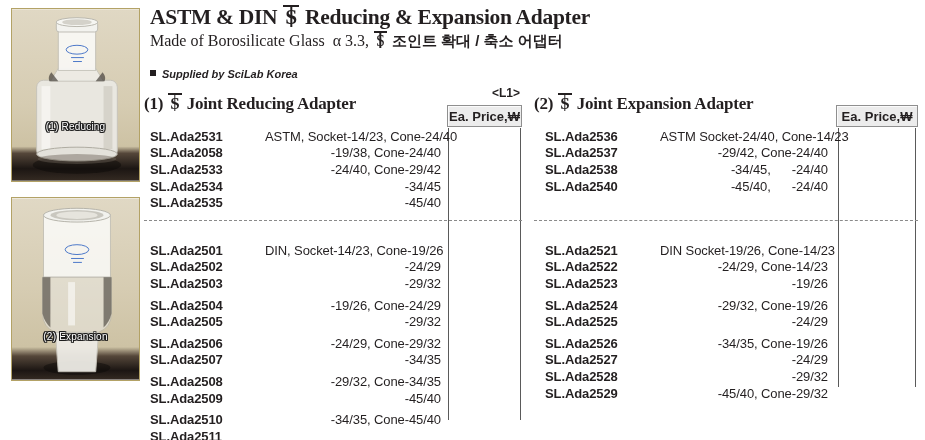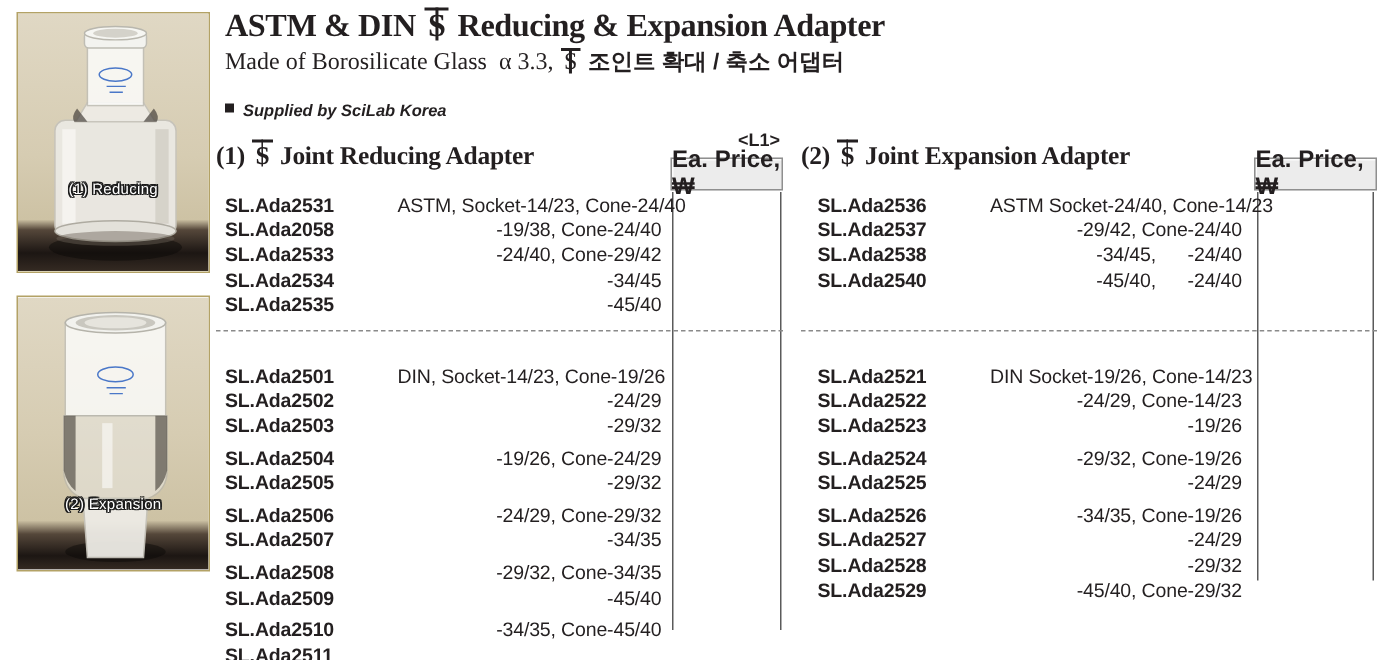--- a/index.html
+++ b/index.html
@@ -36,21 +36,21 @@
 
   
   .ptable{position:absolute;top:94px;}
   #table1{left:144px;width:378px;height:342px;}
   #table2{left:534px;width:384px;height:300px;}
   .sec-heading{position:absolute;left:0;top:0;font-family:"Liberation Serif",serif;
                font-size:17px;font-weight:700;letter-spacing:-0.2px;white-space:pre;}
   .l1-label{position:absolute;right:2px;top:-8px;font-size:12px;font-weight:700;}
   .price-box{position:absolute;top:11px;height:22px;box-sizing:border-box;background:#ececec;
              border:1px solid #8f8f8f;display:flex;align-items:center;justify-content:center;
-             font-size:16px;font-weight:700;box-shadow:inset 1px 1px 0 #fbfbfb;}
+             font-size:13px;font-weight:700;box-shadow:inset 1px 1px 0 #fbfbfb;}
   #table1 .price-box{left:303px;width:75px;}
   #table2 .price-box{left:302px;width:82px;}
   .price-col{position:absolute;top:34px;box-sizing:border-box;
              border-left:1px solid #5a5a5a;border-right:1px solid #5a5a5a;}
   #table1 .price-col{left:304px;width:73px;height:292px;}
   #table2 .price-col{left:304px;width:78px;height:259px;}
   .rows{position:absolute;font-size:13px;}
   .rows.astm{top:34px;}
   .rows.din{top:148px;}
   #table1 .rows{left:6px;width:291px;}

